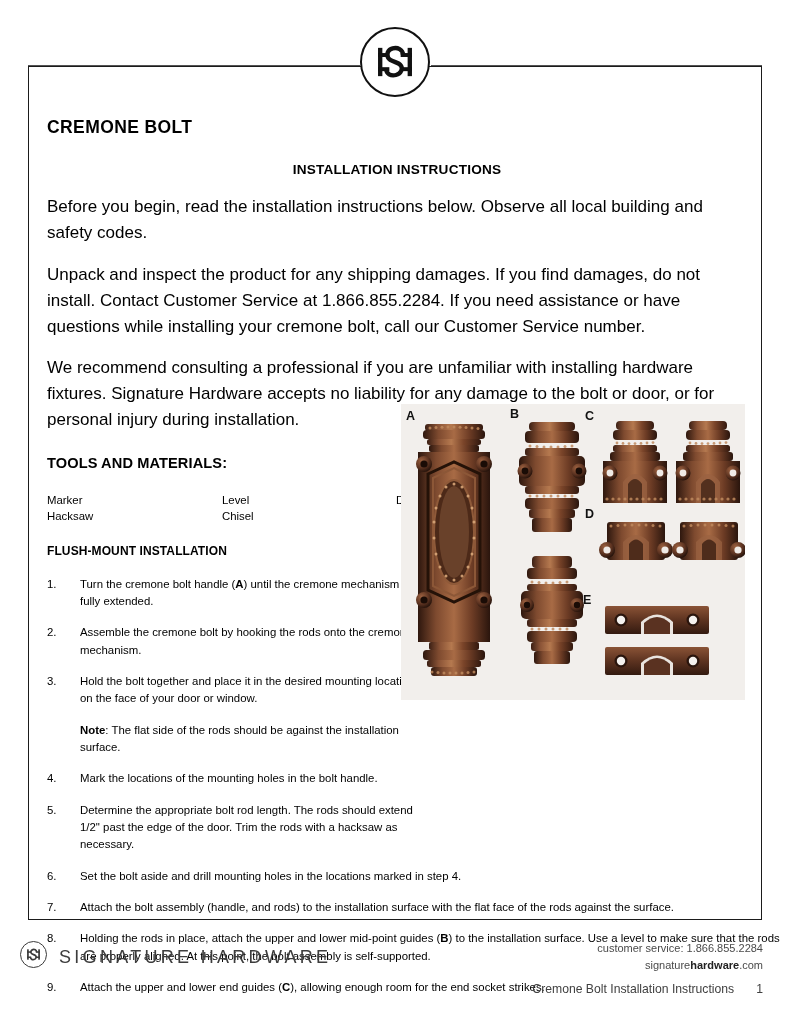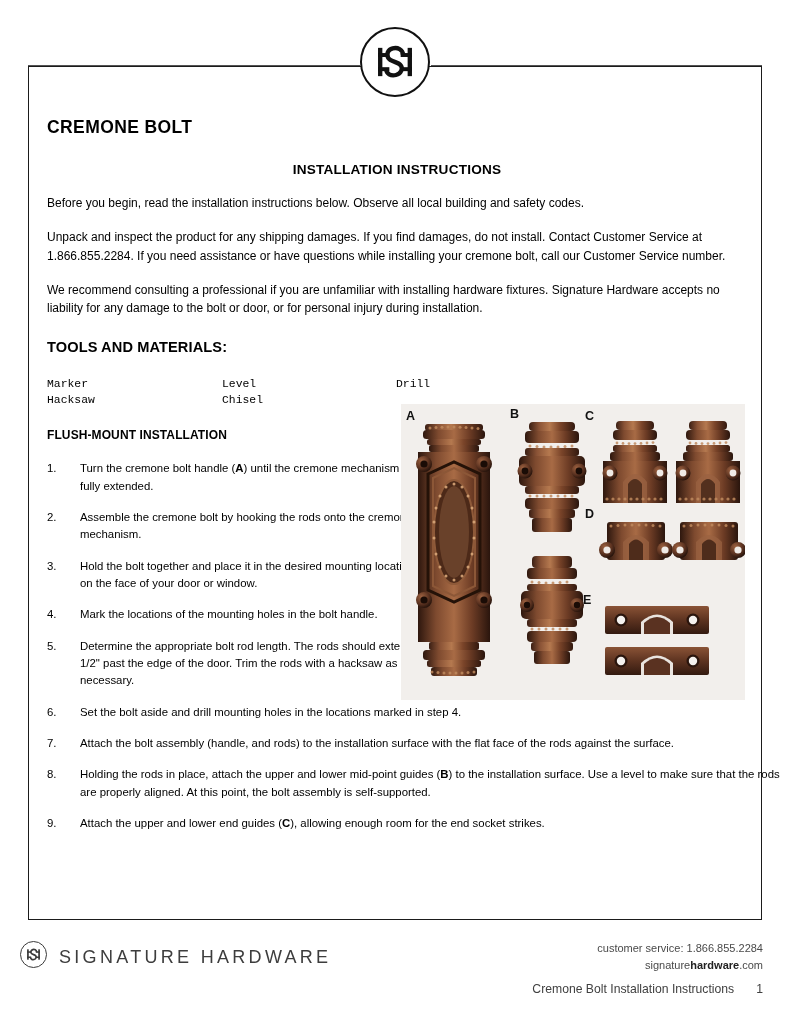--- a/index.html
+++ b/index.html
@@ -83,33 +83,32 @@
     letter-spacing: 0.1px;
     margin: 0 0 21px 0;
   }
   h2.flush-head {
     font-size: 12px;
     font-weight: bold;
     letter-spacing: 0.1px;
     margin: 0 0 18px 0;
   }
   p.body-text {
-    font-size: 12px;
+    font-size: 17px;
     line-height: 1.52;
     margin: 16px 0 16px 0;
   }
   p.body-text.last { margin-bottom: 0; }
 
   
   #tools-grid {
     position: relative;
     font-size: 11.4px;
     line-height: 1.42;
     width: 560px;
-    font-family: Liberation Mono, monospace;
   }
   .tools-row { display: block; position: relative; height: 16px; }
   .tools-c1 { position: absolute; left: 0px; }
   .tools-c2 { position: absolute; left: 175px; }
   .tools-c3 { position: absolute; left: 349px; }
 
   
   .step {
     position: relative;
     font-size: 11.4px;
@@ -264,20 +263,24 @@
     <span class="num">1.</span>
     <span>Turn the cremone bolt handle (<b>A</b>) until the cremone mechanism is fully extended.</span>
   </div>
   <div class="step narrow">
     <span class="num">2.</span>
     <span>Assemble the cremone bolt by hooking the rods onto the cremone mechanism.</span>
   </div>
   <div class="step narrow">
     <span class="num">3.</span>
     <span>Hold the bolt together and place it in the desired mounting location on the face of your door or window.</span>
+  </div>
+  <div class="step note">
+    <span class="num"></span>
+    <span><b>Note</b>: The flat side of the rods should be against the installation surface.</span>
   </div>
   <div class="step narrow">
     <span class="num">4.</span>
     <span>Mark the locations of the mounting holes in the bolt handle.</span>
   </div>
   <div class="step narrow">
     <span class="num">5.</span>
     <span>Determine the appropriate bolt rod length. The rods should extend 1/2" past the edge of the door. Trim the rods with a hacksaw as necessary.</span>
   </div>
   <div class="step wide">

